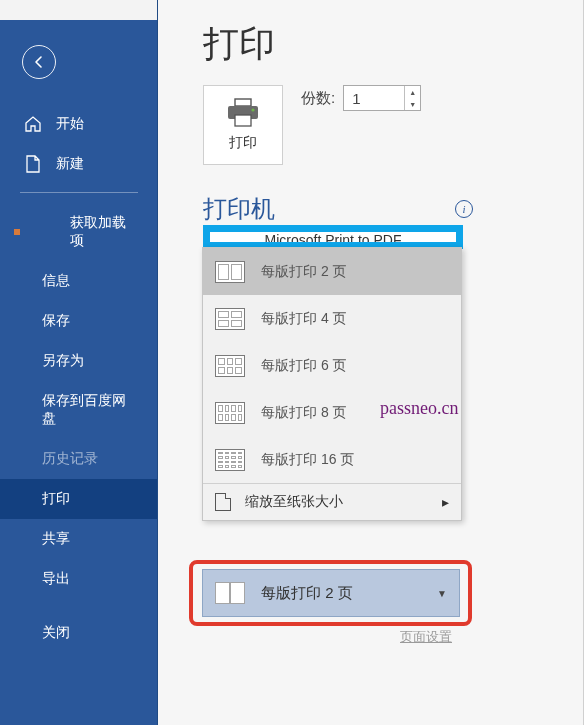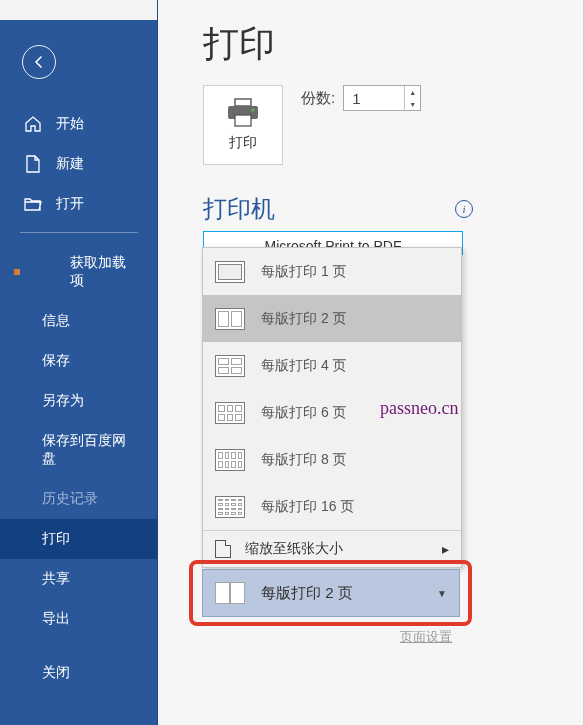--- a/index.html
+++ b/index.html
@@ -76,36 +76,36 @@
   .copies-input {
     width: 78px; height: 26px;
     border: 1px solid #a9a9a9;
     background: #fff;
     display: flex; align-items: center; justify-content: space-between;
     padding-left: 8px;
   }
   .spin { display:flex; flex-direction:column; border-left:1px solid #bfbfbf; }
   .spin div { width:15px; height:12px; display:flex; align-items:center; justify-content:center; cursor:pointer; font-size:7px; color:#555;}
   .section-title {
-    font-size: 24px; color: #2a579a; margin-top: 28px; margin-bottom: 6px;
+    font-size: 24px; color: #2a579a; margin-top: 28px; 
     display:flex; align-items:center; justify-content:space-between;
     width: 260px;
   }
   .info-icon {
     width: 18px; height:18px; border:1.5px solid #2a579a; border-radius:50%;
     display:flex; align-items:center; justify-content:center;
     font-size:11px; color:#2a579a; font-style: italic; font-family: serif;
     margin-right: -10px; cursor:pointer;
   }
   .printer-select {
     width: 260px; height: 24px;
-    border: 1px solid #0ea5e9;
+    border: 7px solid #0ea5e9;
     background:#fff;
     font-size: 14px; color:#333;
-    display:flex; justify-content:center;
+    display:flex; align-items:center; justify-content:center;
     overflow:hidden;
     padding-top: 6px;
   }
 
   .dropdown {
     position: absolute;
     left: 202px; top: 247px;
     width: 260px;
     background: #f1f1f1;
     border: 1px solid #c5c5c5;
@@ -220,28 +220,20 @@
 
   <div class="nav-item">
     <span class="nav-icon">
       <svg width="16" height="18" viewBox="0 0 16 18">
           <path d="M2 1 H10 L14 5 V17 H2 Z M10 1 V5 H14" fill="none" stroke="#fff" stroke-width="1.3"></path>
         </svg>
     </span>
     <span>新建</span>
   </div>
 
-  <div class="nav-item">
-    <span class="nav-icon">
-      <svg width="18" height="16" viewBox="0 0 18 16">
-          <path d="M1 3 H6 L8 5 H16 V14 H1 Z M1 6 H17 L15 14 H1" fill="none" stroke="#fff" stroke-width="1.3"></path>
-        </svg>
-    </span>
-    <span>打开</span>
-  </div>
 
   <div class="nav-sep"></div>
 
   <div class="nav-item nav-noicon" style="padding-left:18px">
     <span class="bullet"></span>
     <span>获取加载项</span>
   </div>
 
   <div class="nav-item nav-noicon">
     <span>信息</span>
@@ -303,26 +295,20 @@
     <span>打印机</span>
     <span class="info-icon">i</span>
   </div>
 
   <div class="printer-select">
     <span>Microsoft Print to PDF</span>
   </div>
 </div>
 
 <div class="dropdown">
-  <div class="dd-item">
-    <div class="layout-icon g1">
-        <div class="cell"></div>
-      </div>
-    <span>每版打印 1 页</span>
-  </div>
   <div class="dd-item hover">
     <div class="layout-icon g2">
         <div class="cell"></div>
         <div class="cell"></div>
       </div>
     <span>每版打印 2 页</span>
   </div>
   <div class="dd-item">
     <div class="layout-icon g4">
         <div class="cell"></div>

